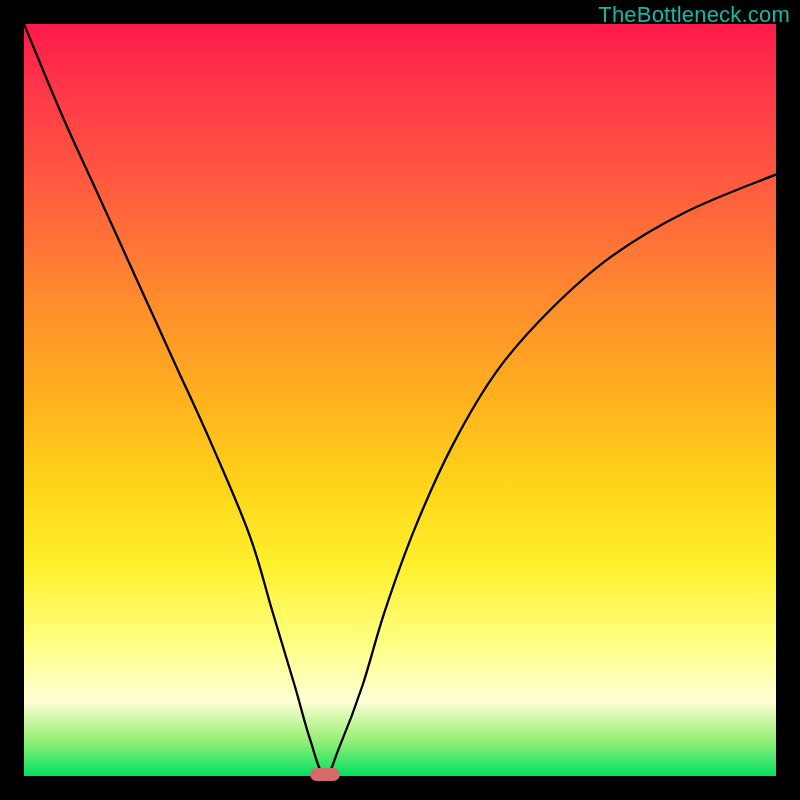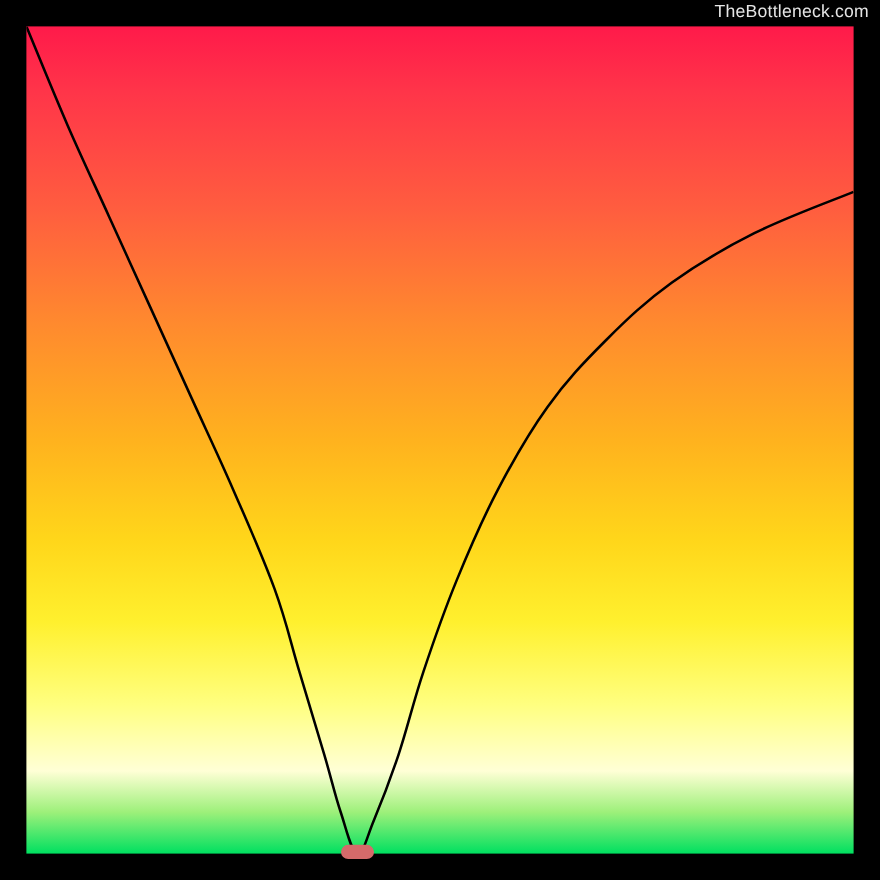--- a/index.html
+++ b/index.html
@@ -36,22 +36,22 @@
       #ffff80 82%,
       #ffffd6 90%,
       #9df07a 95%,
       #00e060 100%
     );
   }
   .watermark {
     position: absolute;
     top: 2px;
     right: 10px;
-    color: #e5e5e5;
-    font-size: 16px;
+    color: #14b8a6;
+    font-size: 22px;
     font-weight: 400;
     letter-spacing: 0.2px;
     user-select: none;
   }
   svg.curve {
     position: absolute;
     inset: 0;
     width: 100%;
     height: 100%;
   }

